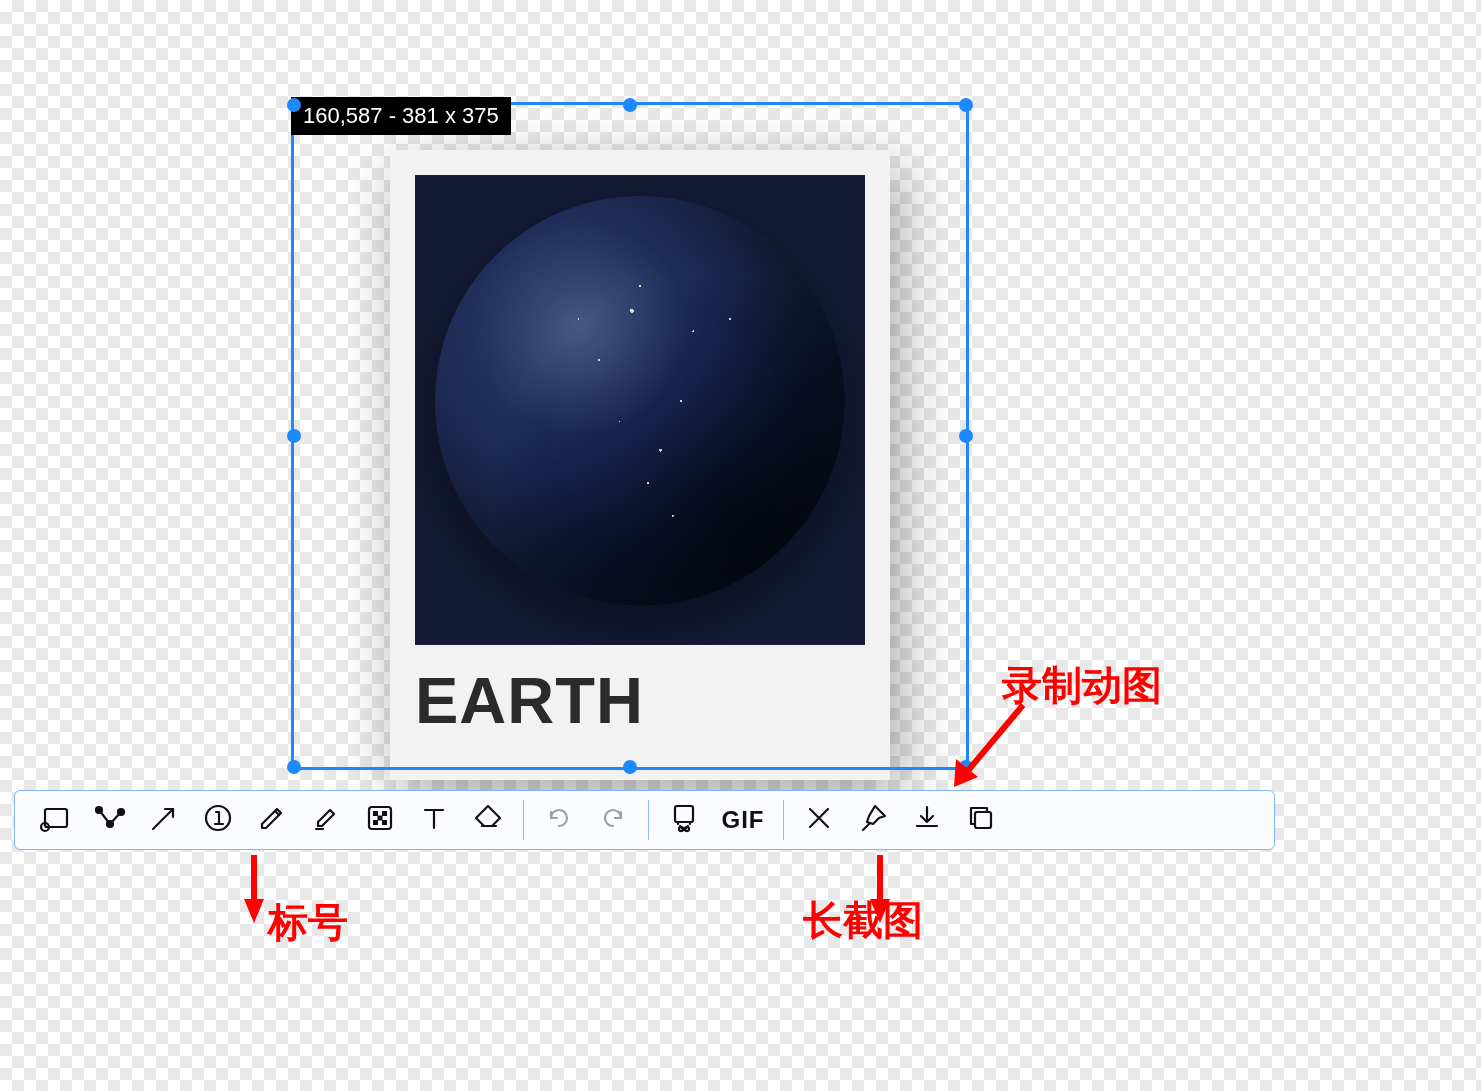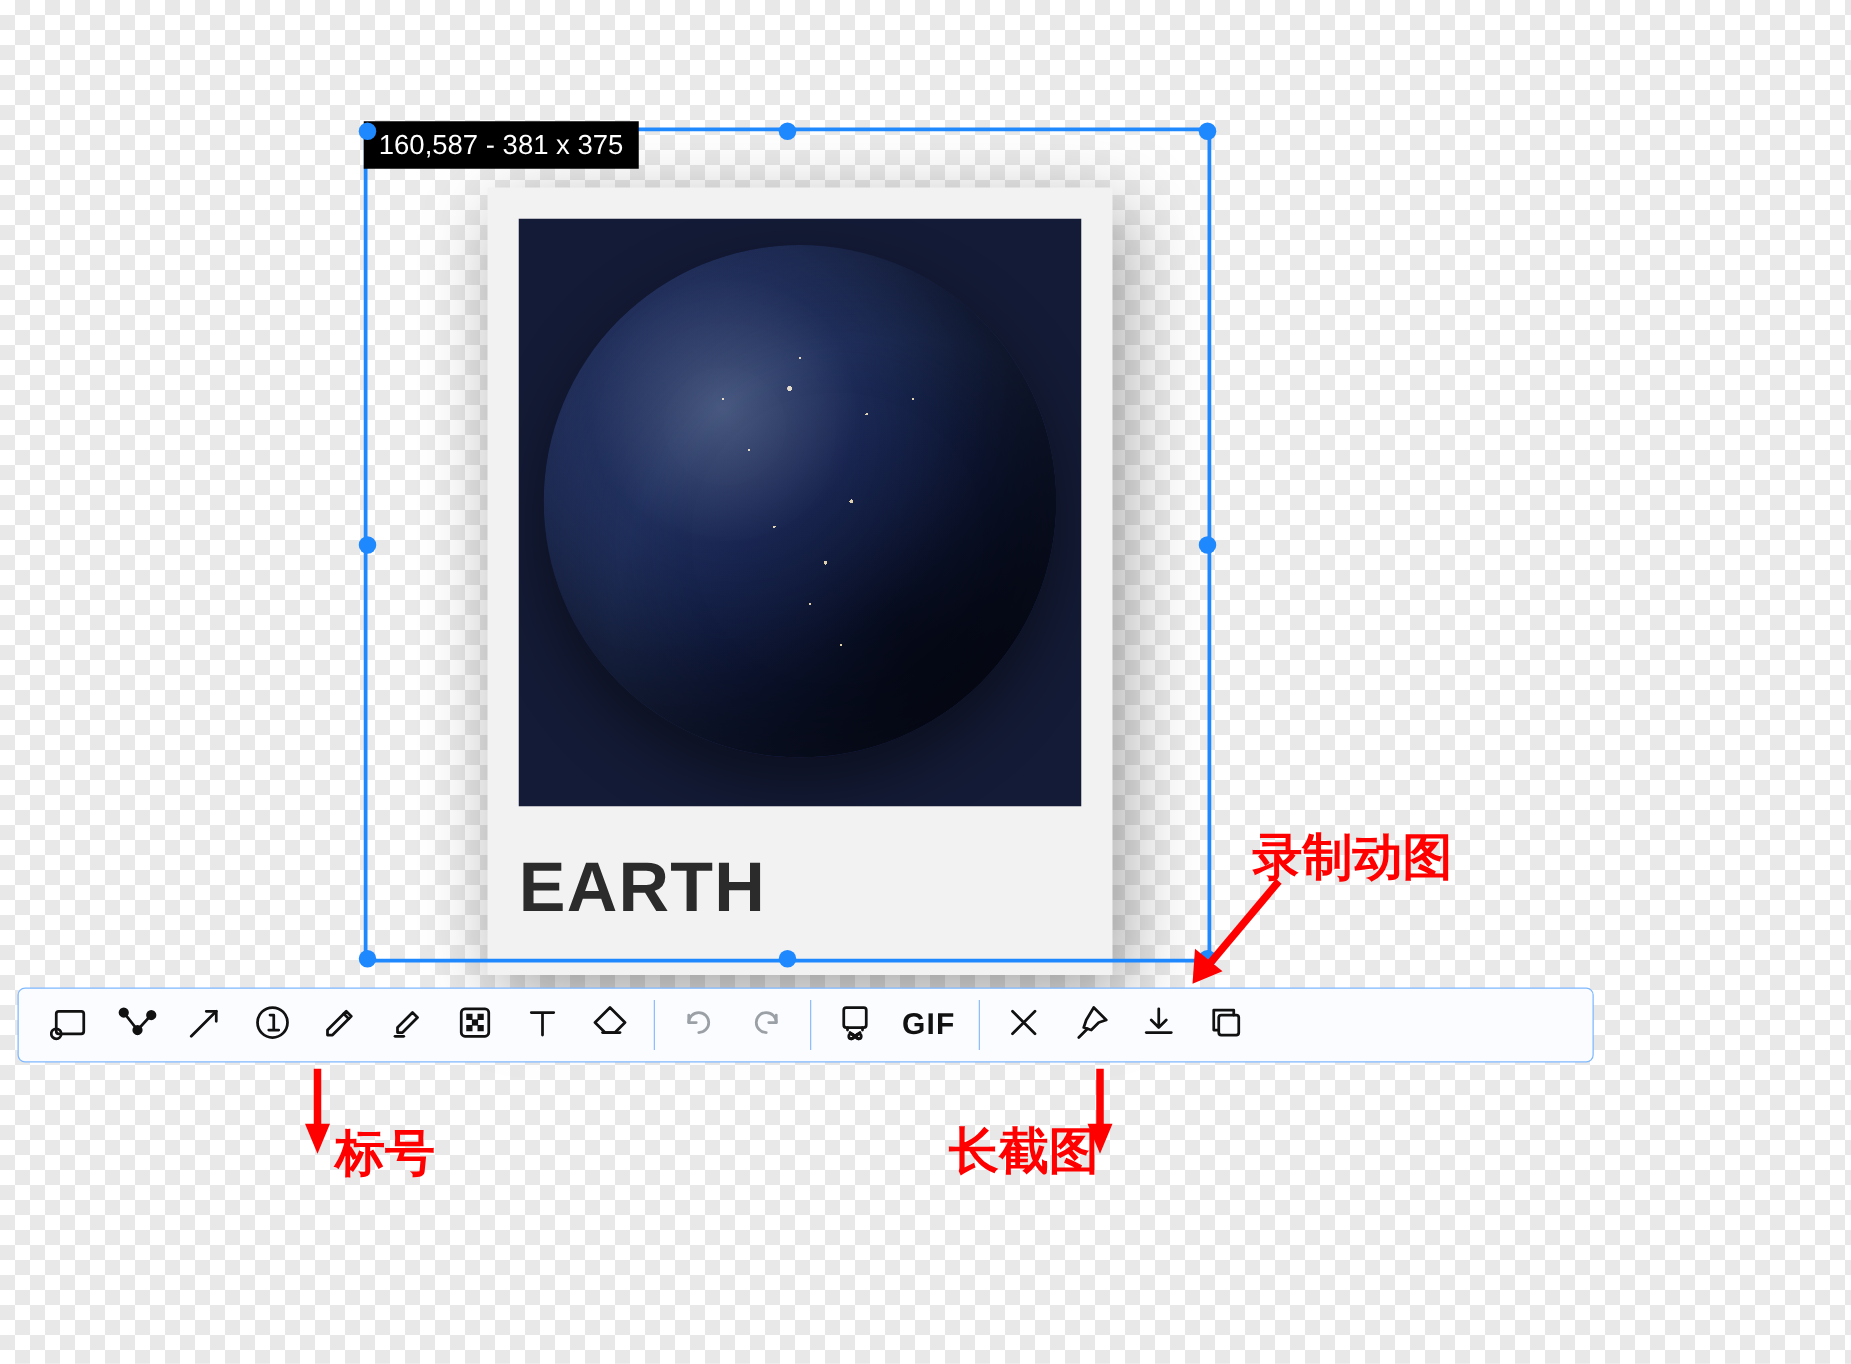--- a/index.html
+++ b/index.html
@@ -63,22 +63,22 @@
       radial-gradient(1px 1px at 63% 33%, #f6e3a5 98%, transparent),
       radial-gradient(1px 1px at 45% 55%, #f6e3a5 98%, transparent),
       radial-gradient(1px 1px at 72% 30%, #f6e3a5 98%, transparent),
       radial-gradient(1px 1px at 50% 22%, #f6e3a5 98%, transparent),
       radial-gradient(1px 1px at 35% 30%, #f6e3a5 98%, transparent),
       radial-gradient(1px 1px at 58% 78%, #f6e3a5 98%, transparent);
     opacity: .9;
     mix-blend-mode: screen;
   }
   .earth-label {
-    margin-top: 32px;
-    font-size: 56px;
+    margin-top: 18px;
+    font-size: 65px;
     font-weight: 800;
     letter-spacing: 1px;
     color: #2b2b2b;
   }
 
   
   .selection {
     position: absolute;
     border: 3px solid #1e88ff;
     pointer-events: none;
@@ -334,21 +334,21 @@
   <svg class="arrow-svg" style="left:244px; top:855px;" width="20" height="70">
     <line x1="10" y1="0" x2="10" y2="48"></line>
     <polygon points="10,68 0,44 20,44"></polygon>
   </svg>
   <div class="anno" style="left:268px; top:895px;text-align:center;">标号</div>
 
   <svg class="arrow-svg" style="left:870px; top:855px;" width="20" height="70">
     <line x1="10" y1="0" x2="10" y2="48"></line>
     <polygon points="10,68 0,44 20,44"></polygon>
   </svg>
-  <div class="anno" style="left:759px; top:893px;">长截图</div>
+  <div class="anno" style="left:803px; top:893px;">长截图</div>
 
   <svg class="arrow-svg" style="left:948px; top:695px;" width="90" height="100">
     <line x1="75" y1="10" x2="18" y2="78"></line>
     <polygon points="6,92 8,64 30,82"></polygon>
   </svg>
   <div class="anno" style="left:1002px; top:658px;">录制动图</div>
 
 </div>
 
 </body></html>

